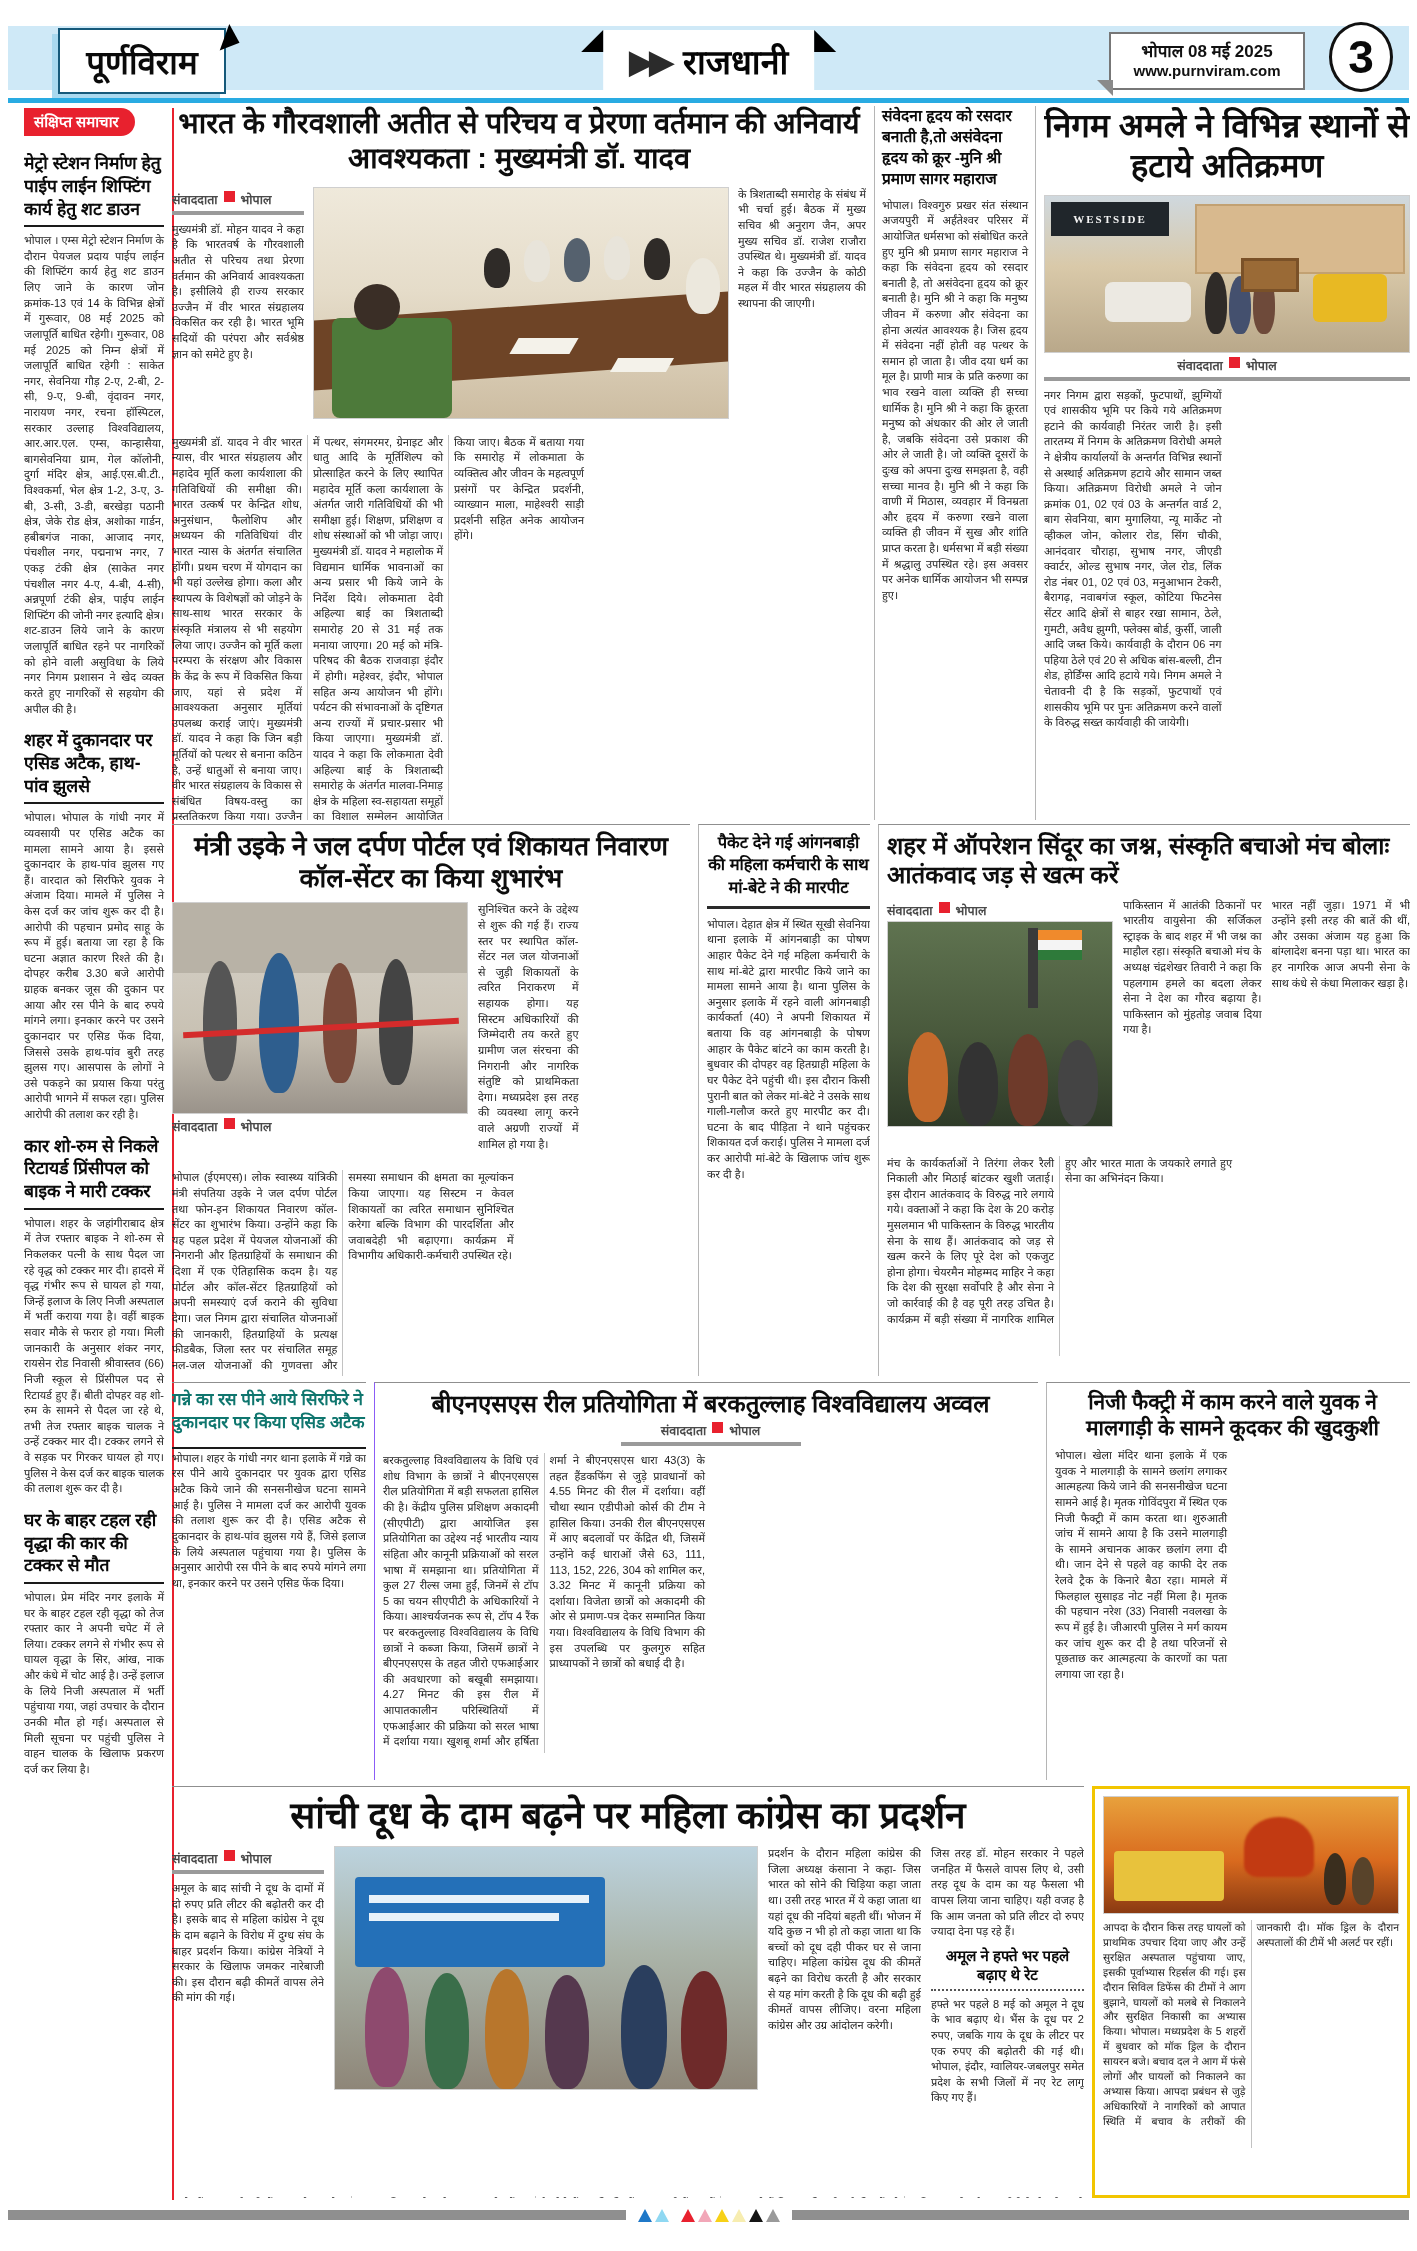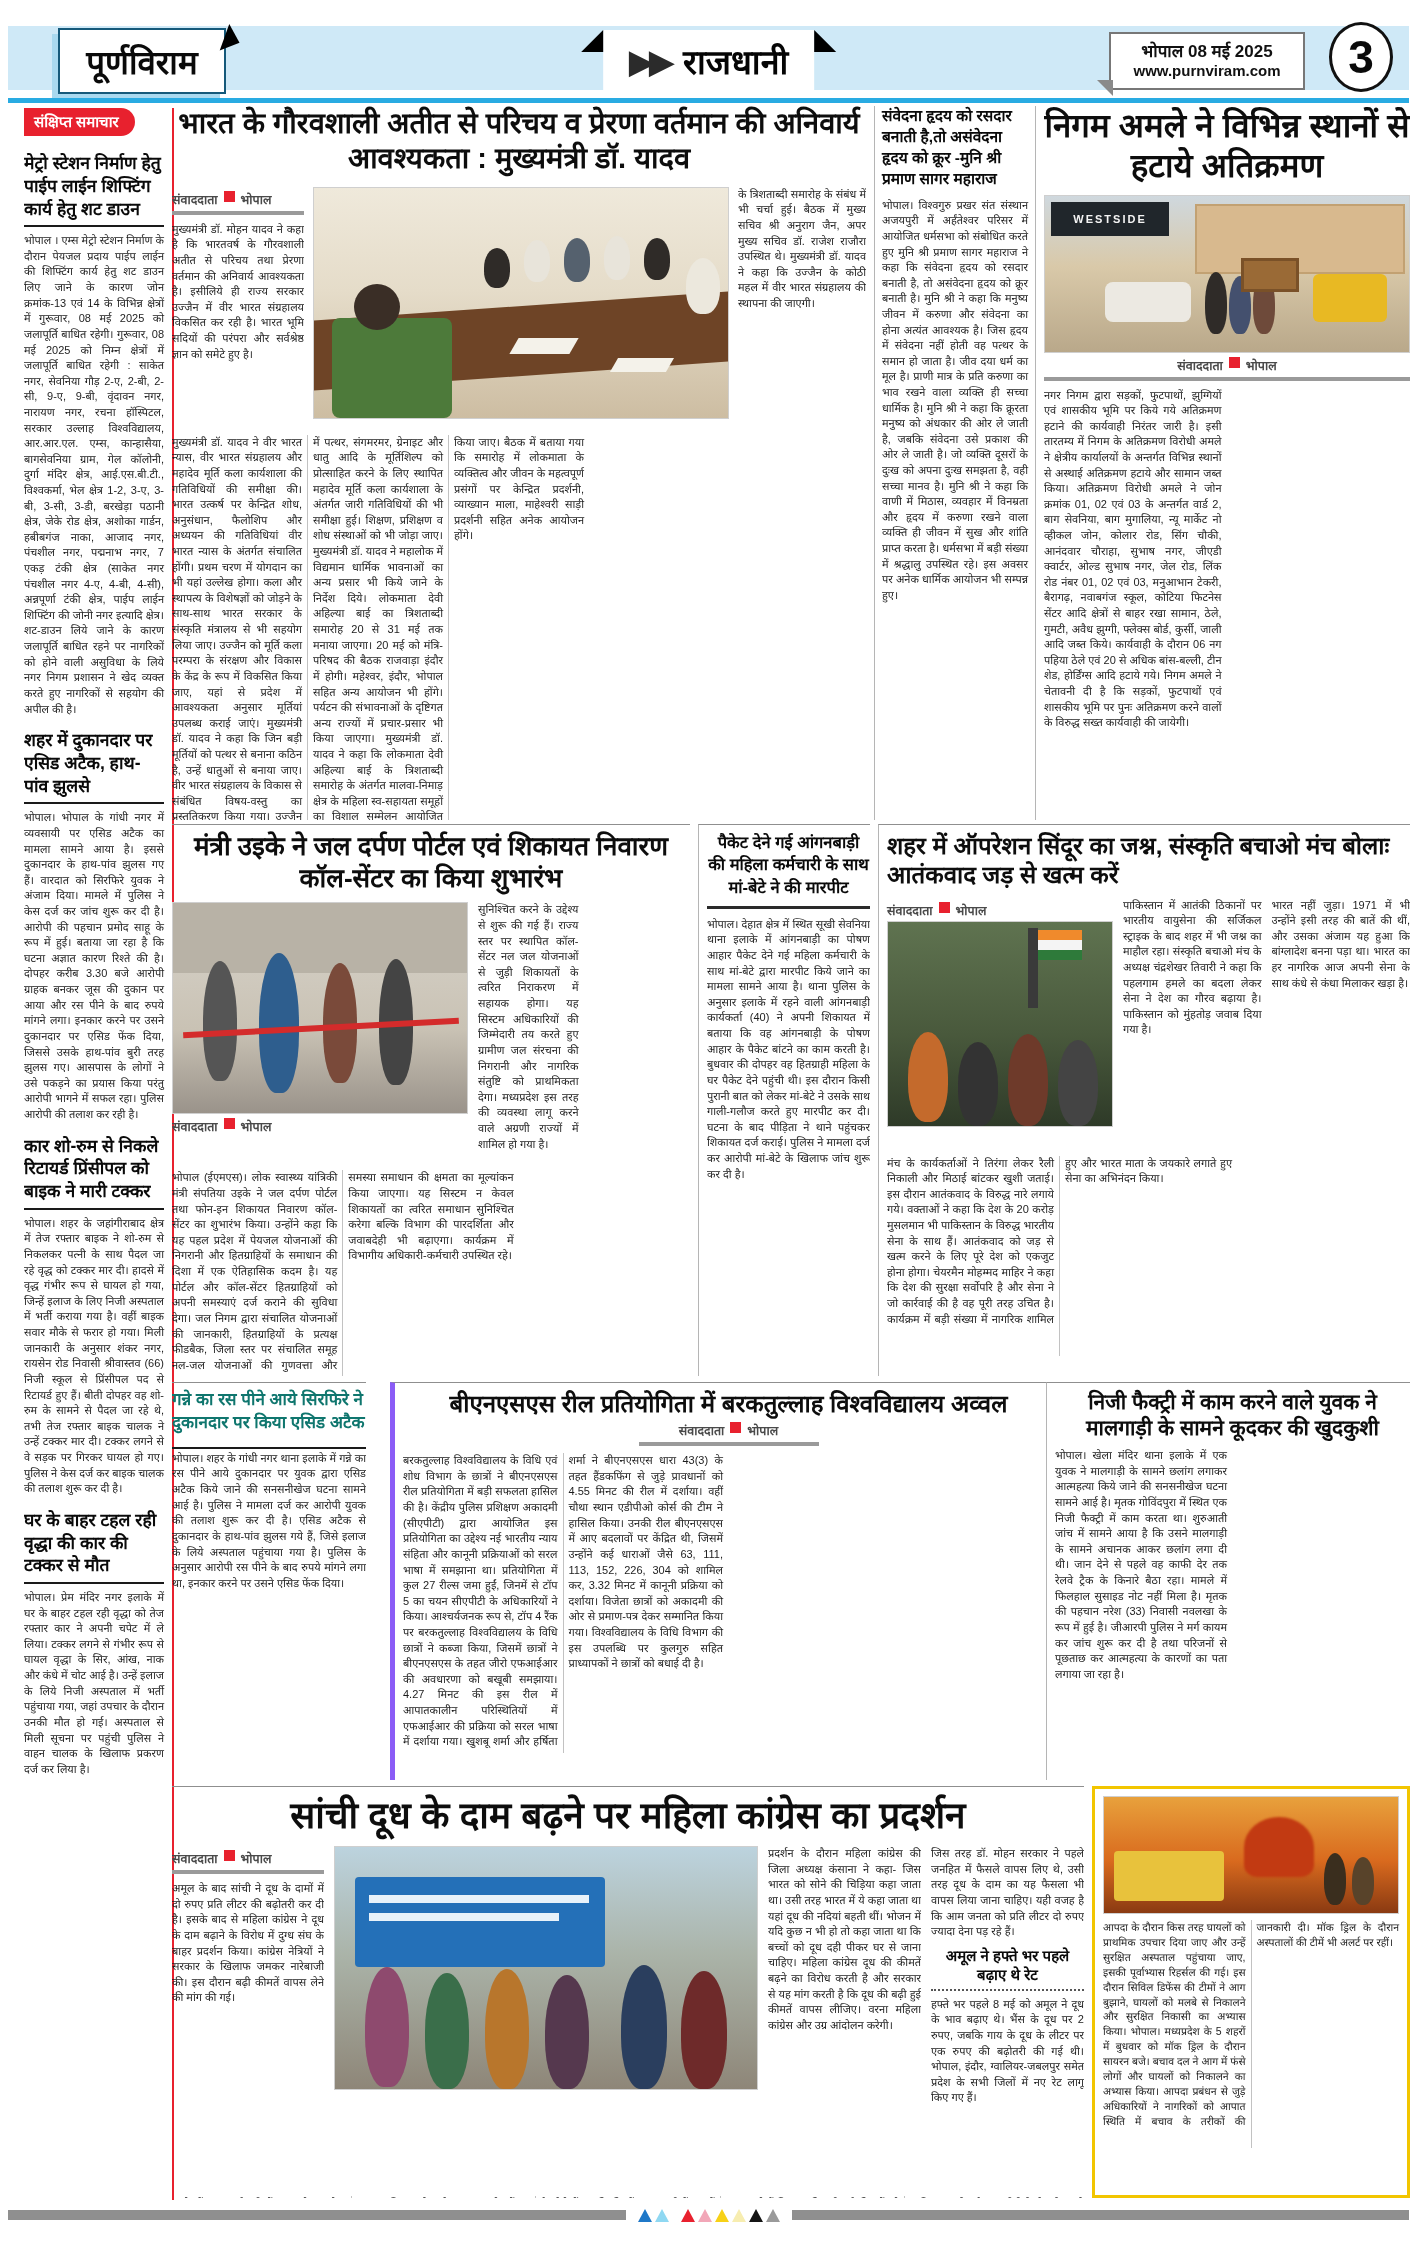--- a/index.html
+++ b/index.html
@@ -57,21 +57,21 @@
   .main-c2{flex:1;overflow:hidden;}
   .main-bottom{height:398px;margin-top:10px;}
 
   
   .muni{left:874px;top:106px;width:162px;height:714px;padding:0 7px;border-left:1px solid #b5b5b5;border-right:1px solid #b5b5b5;}
   .muni-h{font-size:15.5px;font-weight:bold;color:#0a0a0a;line-height:1.35;margin-bottom:8px;text-align:left;}
 
   
   .nigam{left:1044px;top:106px;width:366px;height:714px;}
   .nigam .hl{font-size:33px;margin-bottom:8px;}
-  .nigam-photo{width:100%;height:158px;background:linear-gradient(180deg,#cfd8de 0%,#d9c9a9 45%,#b9a88a 100%);}
+  .nigam-photo{width:100%;height:158px;background:linear-gradient(180deg,#cfd8de 0%,#d9c9a9 45%,#b9a88a 100%);font-family:Liberation Serif, serif;}
   .nigam-cols{height:430px;margin-top:4px;}
   .sign{position:absolute;left:6px;top:6px;width:118px;height:34px;background:#20262b;color:#f4f4f4;font-size:11px;letter-spacing:2px;display:flex;align-items:center;justify-content:center;font-weight:bold;}
 
   
   .jal{left:172px;top:824px;width:518px;height:552px;}
   .jal .hl{font-size:26px;margin-bottom:8px;}
   .jal-row{display:flex;gap:10px;height:262px;}
   .jal-photo{width:296px;height:212px;background:linear-gradient(180deg,#d8d4cc 0%,#c9c2b4 60%,#9a938a 100%);flex:none;}
   .jal-right{flex:1;overflow:hidden;}
   .jal-bottom{height:206px;margin-top:6px;}
@@ -85,21 +85,21 @@
   .sindoor .hl{font-size:24px;text-align:left;margin-bottom:8px;}
   .sin-row{display:flex;gap:10px;height:252px;}
   .sin-left{width:226px;flex:none;}
   .sin-photo{width:226px;height:206px;background:linear-gradient(180deg,#5f7350 0%,#49593c 55%,#2e3a28 100%);}
   .sin-col{flex:1;overflow:hidden;}
   .sin-bottom{height:200px;margin-top:6px;}
 
   
   .ganna{left:172px;top:1382px;width:194px;height:398px;}
   .ganna-h{font-size:17px;font-weight:bold;line-height:1.35;color:#0f766e;border-bottom:2px solid #1a1a1a;padding-bottom:12px;margin-bottom:2px;}
-  .bnss{left:374px;top:1382px;width:664px;height:398px;padding-left:8px;border-left:5px solid #8b5cf6;margin-left:16px;}
+  .bnss{left:374px;top:1382px;width:664px;height:398px;padding-left:8px;border-left:1px solid #8b5cf6;}
   .bnss .hl{font-size:24px;margin-bottom:4px;}
   .bnss-cols{height:300px;margin-top:4px;}
   .factory{left:1046px;top:1382px;width:364px;height:398px;padding-left:8px;border-left:1px solid #b5b5b5;}
   .factory .hl{font-size:21px;margin-bottom:8px;}
   .factory-cols{height:320px;}
 
   
   .sanchi{left:172px;top:1786px;width:912px;height:412px;}
   .sanchi .hl{font-size:37px;margin-bottom:8px;}
   .san-row{display:flex;gap:10px;height:344px;}

